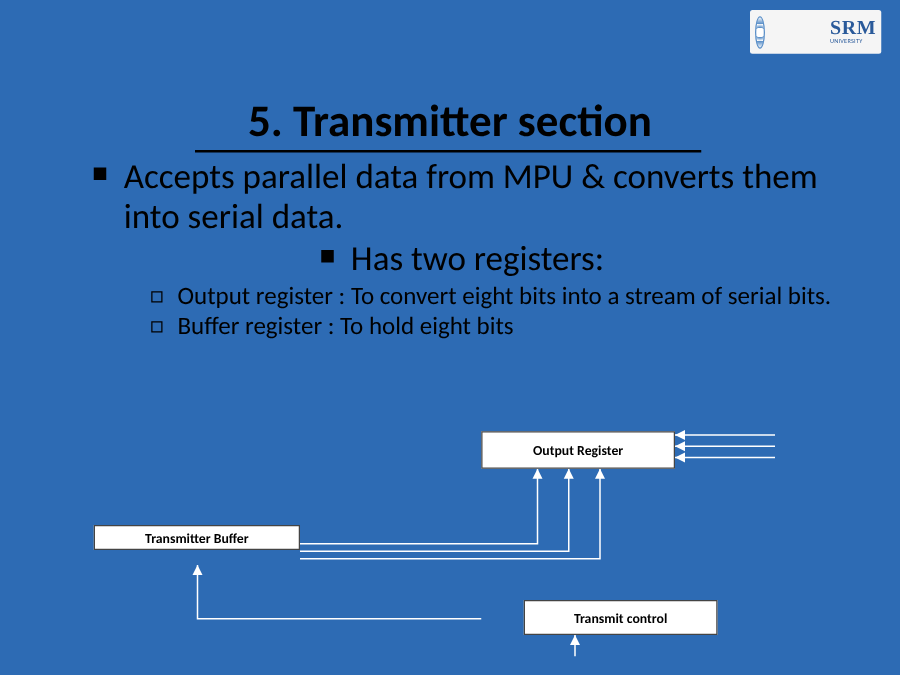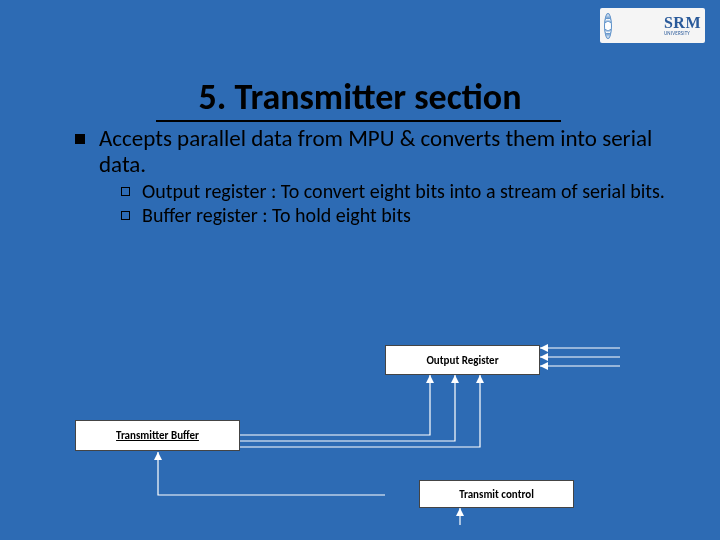--- a/index.html
+++ b/index.html
@@ -56,21 +56,21 @@
   }
   .content {
     position: absolute;
     top: 125px;
     left: 75px;
     width: 590px;
     color: #000;
   }
   .bullet1 {
     display: flex;
-    font-size: 23px;
+    font-size: 28px;
     line-height: 1.15;
     margin-bottom: 2px;
     justify-content: center;
   }
   .bullet1 .mark {
     width: 10px; height: 10px; background:#000; margin-top:9px; margin-right:14px; flex-shrink:0;
   }
   .sub {
     margin-left: 46px;
   }
@@ -97,21 +97,21 @@
     border: 1px solid #444;
     font-size: 11px;
     font-weight: bold;
     color: #000;
     display: flex;
     align-items: center;
     justify-content: center;
     text-align: center;
   }
   .box-output { left: 385px; top: 10px; width: 155px; height: 30px; }
-  .box-buffer { left: 75px;  top: 85px; width: 165px; height: 31px; text-decoration: underline; }
+  .box-buffer { left: 75px;  top: 85px; width: 165px; height: 20px; }
   .box-control{ left: 385px; top: 145px; width: 155px; height: 28px; margin-left: 34px; }
 
   svg.wires { position:absolute; left:0; top:0; width:720px; height:205px; }
   svg.wires line, svg.wires polyline { stroke:#fff; stroke-width:1.2; fill:none; }
   svg.wires polygon { fill:#fff; }
 </style>
 </head>
 <body>
 
 <div class="logo">
@@ -122,20 +122,24 @@
   </div>
 </div>
 
 <div class="title">5. Transmitter section</div>
 <div class="title-underline"></div>
 
 <div class="content">
   <div class="bullet1">
     <div class="mark"></div>
     <div>Accepts parallel data from MPU &amp; converts them into serial data.</div>
+  </div>
+  <div class="bullet1">
+    <div class="mark"></div>
+    <div>Has two registers:</div>
   </div>
   <div class="sub">
     <div class="bullet2">
       <div class="mark"></div>
       <div>Output register : To convert eight bits into a stream of serial bits.</div>
     </div>
     <div class="bullet2">
       <div class="mark"></div>
       <div>Buffer register : To hold eight bits</div>
     </div>

